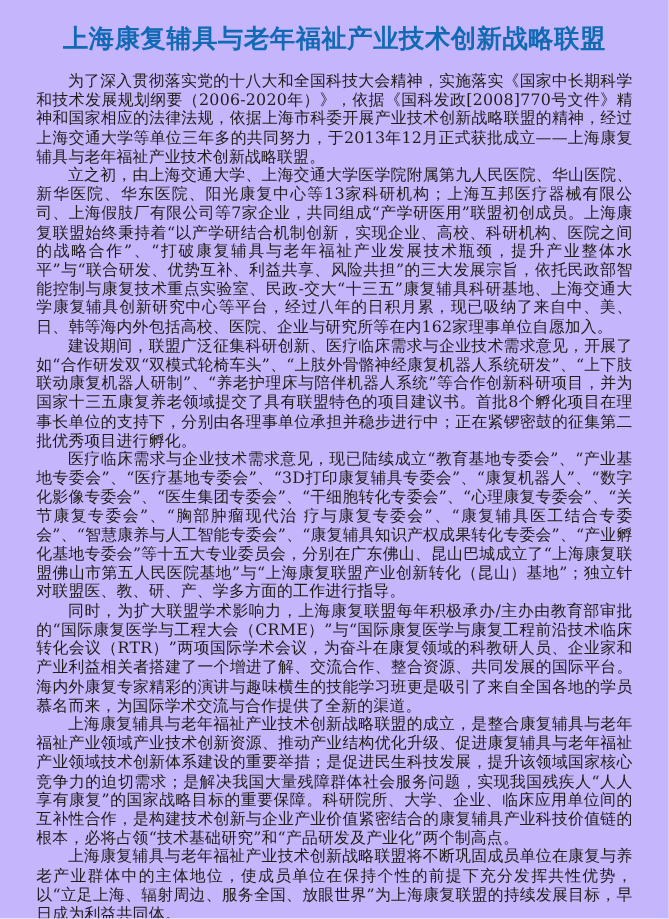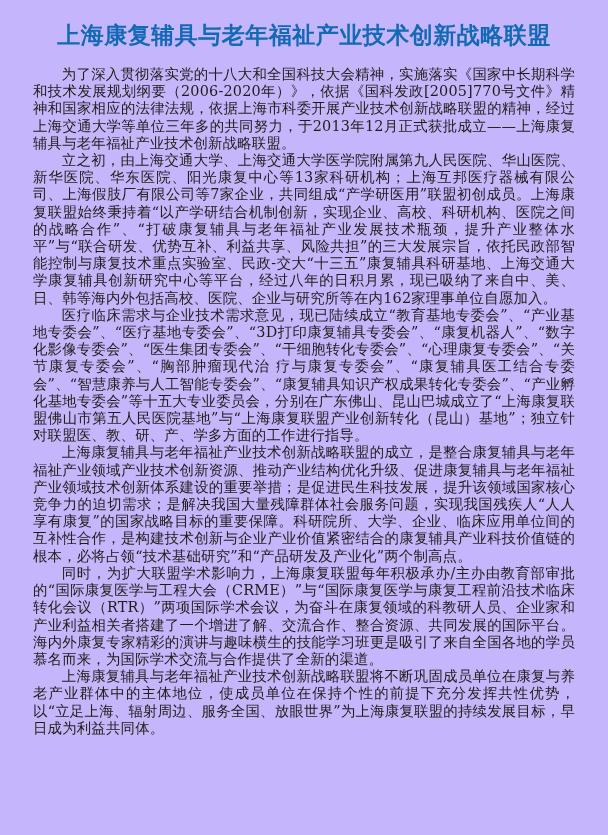--- a/index.html
+++ b/index.html
@@ -41,20 +41,21 @@
     word-break: break-all;
   }
 </style>
 </head>
 <body>
 
 <div class="page">
   <h1 class="doc-title">上海康复辅具与老年福祉产业技术创新战略联盟</h1>
 
   <div class="article-body">
-    <p>为了深入贯彻落实党的十八大和全国科技大会精神，实施落实《国家中长期科学和技术发展规划纲要（2006-2020年）》，依据《国科发政[2005]770号文件》精神和国家相应的法律法规，依据上海市科委开展产业技术创新战略联盟的精神，经过上海交通大学等单位三年多的共同努力，于2013年12月正式获批成立——上海康复辅具与老年福祉产业技术创新战略联盟。</p>
+    <p>为了深入贯彻落实党的十八大和全国科技大会精神，实施落实《国家中长期科学和技术发展规划纲要（2006-2020年）》，依据《国科发政[2008]770号文件》精神和国家相应的法律法规，依据上海市科委开展产业技术创新战略联盟的精神，经过上海交通大学等单位三年多的共同努力，于2013年12月正式获批成立——上海康复辅具与老年福祉产业技术创新战略联盟。</p>
     <p>立之初，由上海交通大学、上海交通大学医学院附属第九人民医院、华山医院、新华医院、华东医院、阳光康复中心等13家科研机构；上海互邦医疗器械有限公司、上海假肢厂有限公司等7家企业，共同组成“产学研医用”联盟初创成员。上海康复联盟始终秉持着“以产学研结合机制创新，实现企业、高校、科研机构、医院之间的战略合作”、“打破康复辅具与老年福祉产业发展技术瓶颈，提升产业整体水平”与“联合研发、优势互补、利益共享、风险共担”的三大发展宗旨，依托民政部智能控制与康复技术重点实验室、民政-交大“十三五”康复辅具科研基地、上海交通大学康复辅具创新研究中心等平台，经过八年的日积月累，现已吸纳了来自中、美、日、韩等海内外包括高校、医院、企业与研究所等在内162家理事单位自愿加入。</p>
+    <p>建设期间，联盟广泛征集科研创新、医疗临床需求与企业技术需求意见，开展了如“合作研发双“双模式轮椅车头”、“上肢外骨骼神经康复机器人系统研发”、“上下肢联动康复机器人研制”、“养老护理床与陪伴机器人系统”等合作创新科研项目，并为国家十三五康复养老领域提交了具有联盟特色的项目建议书。首批8个孵化项目在理事长单位的支持下，分别由各理事单位承担并稳步进行中；正在紧锣密鼓的征集第二批优秀项目进行孵化。</p>
     <p>医疗临床需求与企业技术需求意见，现已陆续成立“教育基地专委会”、“产业基地专委会”、“医疗基地专委会”、“3D打印康复辅具专委会”、“康复机器人”、“数字化影像专委会”、“医生集团专委会”、“干细胞转化专委会”、“心理康复专委会”、“关节康复专委会”、“胸部肿瘤现代治 疗与康复专委会”、“康复辅具医工结合专委会”、“智慧康养与人工智能专委会”、“康复辅具知识产权成果转化专委会”、“产业孵化基地专委会”等十五大专业委员会，分别在广东佛山、昆山巴城成立了“上海康复联盟佛山市第五人民医院基地”与“上海康复联盟产业创新转化（昆山）基地”；独立针对联盟医、教、研、产、学多方面的工作进行指导。</p>
+    <p>同时，为扩大联盟学术影响力，上海康复联盟每年积极承办/主办由教育部审批的“国际康复医学与工程大会（CRME）”与“国际康复医学与康复工程前沿技术临床转化会议（RTR）”两项国际学术会议，为奋斗在康复领域的科教研人员、企业家和产业利益相关者搭建了一个增进了解、交流合作、整合资源、共同发展的国际平台。海内外康复专家精彩的演讲与趣味横生的技能学习班更是吸引了来自全国各地的学员慕名而来，为国际学术交流与合作提供了全新的渠道。</p>
     <p>上海康复辅具与老年福祉产业技术创新战略联盟的成立，是整合康复辅具与老年福祉产业领域产业技术创新资源、推动产业结构优化升级、促进康复辅具与老年福祉产业领域技术创新体系建设的重要举措；是促进民生科技发展，提升该领域国家核心竞争力的迫切需求；是解决我国大量残障群体社会服务问题，实现我国残疾人“人人享有康复”的国家战略目标的重要保障。科研院所、大学、企业、临床应用单位间的互补性合作，是构建技术创新与企业产业价值紧密结合的康复辅具产业科技价值链的根本，必将占领“技术基础研究”和“产品研发及产业化”两个制高点。</p>
-    <p>同时，为扩大联盟学术影响力，上海康复联盟每年积极承办/主办由教育部审批的“国际康复医学与工程大会（CRME）”与“国际康复医学与康复工程前沿技术临床转化会议（RTR）”两项国际学术会议，为奋斗在康复领域的科教研人员、企业家和产业利益相关者搭建了一个增进了解、交流合作、整合资源、共同发展的国际平台。海内外康复专家精彩的演讲与趣味横生的技能学习班更是吸引了来自全国各地的学员慕名而来，为国际学术交流与合作提供了全新的渠道。</p>
     <p>上海康复辅具与老年福祉产业技术创新战略联盟将不断巩固成员单位在康复与养老产业群体中的主体地位，使成员单位在保持个性的前提下充分发挥共性优势，以“立足上海、辐射周边、服务全国、放眼世界”为上海康复联盟的持续发展目标，早日成为利益共同体。</p>
   </div>
 </div>
 
 </body></html>

